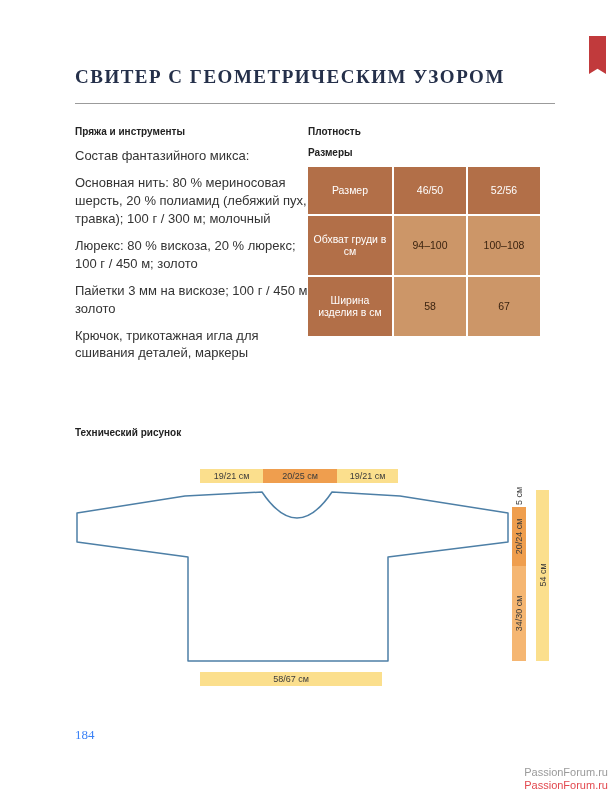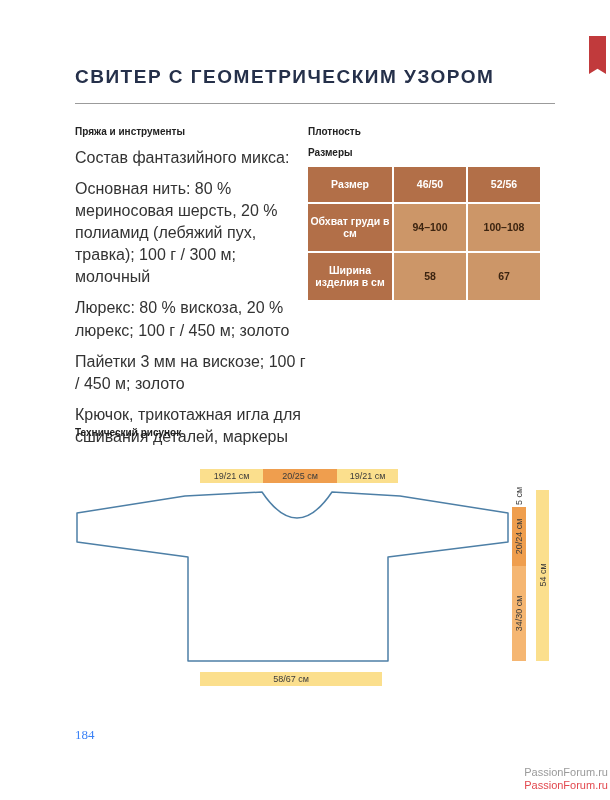--- a/index.html
+++ b/index.html
@@ -4,43 +4,43 @@
 <style>
   * { margin:0; padding:0; box-sizing:border-box; }
   html,body { background:#e9e9e9; }
   .page {
     position:relative; width:610px; height:800px; margin:0 auto;
     background:#ffffff; overflow:hidden;
     font-family:"Liberation Sans", sans-serif; color:#333;
   }
   .title {
     position:absolute; left:75px; top:66px; width:500px;
-    font-family:Liberation Sans, sans-serif; font-size:19px; font-weight:700;
+    font-family:Liberation Serif, serif; font-size:19px; font-weight:700;
     letter-spacing:1.5px; color:#25304a; white-space:nowrap;
   }
   .rule { position:absolute; left:75px; top:103px; width:480px; border-top:1px solid #9b9b9b; }
 
   .red-tab {
     position:absolute; left:589px; top:36px; width:17px; height:38px;
     background:#c13a3c;
     clip-path:polygon(0 0,100% 0,100% 100%,50% 86%,0 100%);
   }
 
   .col-left  { position:absolute; left:75px;  top:126px; width:238px; }
   .col-right { position:absolute; left:308px; top:126px; width:230px; }
 
   .sec { font-size:10px; font-weight:700; color:#222; margin-bottom:10px; }
-  .col-left p { font-size:16px; line-height:1.38; margin-bottom:9px; color:#333; }
+  .col-left p { font-size:13px; line-height:1.38; margin-bottom:9px; color:#333; }
   .gauge-text { font-size:11px; line-height:1.38; color:#333; }
   .sizes-h { margin-bottom:9px; }
 
   .size-table { display:grid; grid-template-columns:84px 72px 72px; gap:2px; background:#fff; }
   .size-table .cell {
     display:flex; align-items:center; justify-content:center; text-align:center;
-    font-size:10.5px; font-weight:700; line-height:1.2; padding:11px 2px;
+    font-size:10.5px; font-weight:400; line-height:1.2; padding:17px 2px;
   }
   .cell.dark  { background:#b26f48; color:#ffffff; }
   .cell.light { background:#cc9668; color:#3c2410; }
   .cell.h-sm  { min-height:20px; }
   .cell.h-lg  { min-height:34px; }
 
   .tech-heading { position:absolute; left:75px; top:427px; margin:0; }
   .schematic { position:absolute; left:60px; top:455px; }
   .blab {
     font-size:9px; fill:#3b3b3b; text-anchor:middle;

